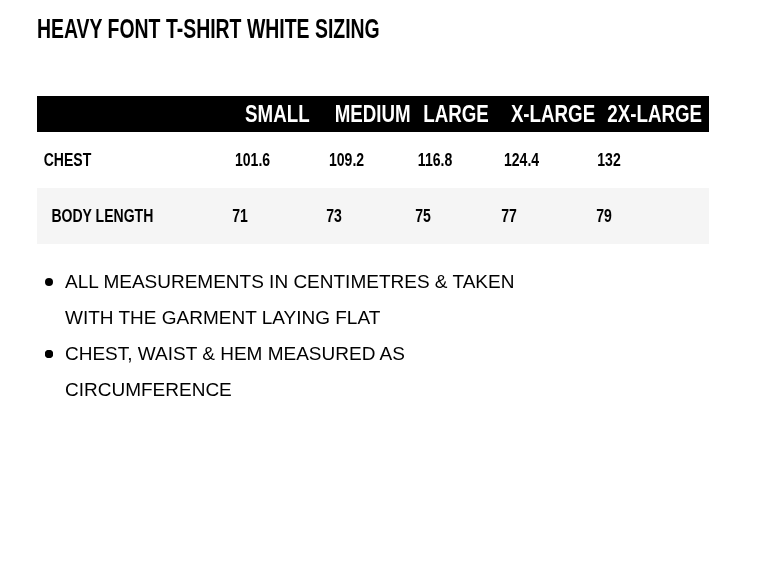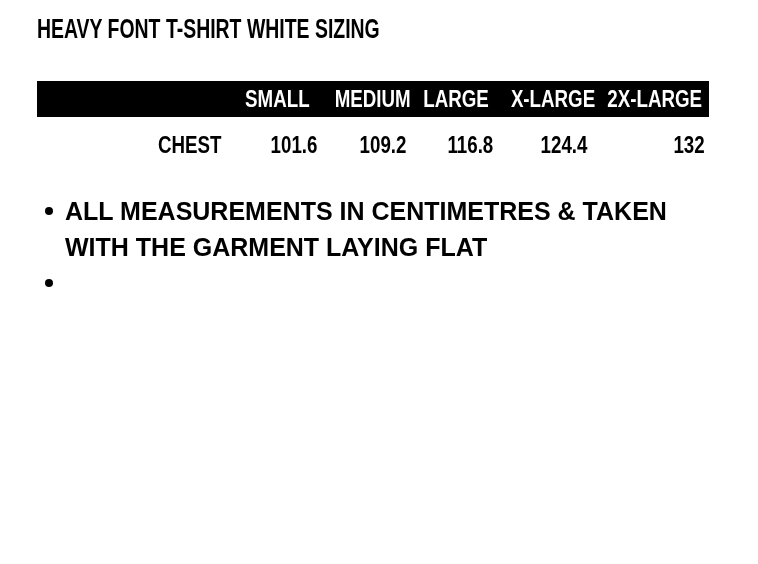--- a/index.html
+++ b/index.html
@@ -37,54 +37,54 @@
   .cond {
     display: inline-block;
     transform: scaleX(0.78);
     white-space: nowrap;
   }
   
   table.size-table {
     border-collapse: collapse;
     table-layout: fixed;
     width: 672px;
-    margin-top: 37px;
+    margin-top: 52px;
   }
   table.size-table th {
     background: #000000;
     color: #ffffff;
     height: 36px;
     font-size: 24px;
     font-weight: 700;
     text-align: center;
     padding: 0;
   }
   table.size-table td {
     height: 56px;
-    font-size: 24px;
+    font-size: 18px;
     font-weight: 700;
-    text-align: right;
+    text-align: left;
     vertical-align: middle;
     padding: 0;
     color: #000000;
   }
   table.size-table tr.stripe td {
     background: #f5f5f5;
   }
   
   ul.notes {
     list-style: none;
     margin: 20px 0 0 0;
     padding: 0 0 0 28px;
   }
   ul.notes li {
     position: relative;
-    font-size: 25px;
+    font-size: 19px;
     line-height: 36px;
-    font-weight: 700;
+    font-weight: 400;
     color: #000000;
   }
   ul.notes li .bullet-dot {
     position: absolute;
     left: -20px;
     top: 14px;
     width: 8px;
     height: 8px;
     border-radius: 50%;
     background: #000000;
@@ -121,27 +121,40 @@
     </thead>
     <tbody>
       <tr>
         <td><span class="cond">CHEST</span></td>
         <td><span class="cond">101.6</span></td>
         <td><span class="cond">109.2</span></td>
         <td><span class="cond">116.8</span></td>
         <td><span class="cond">124.4</span></td>
         <td><span class="cond">132</span></td>
       </tr>
+      <tr class="stripe">
+        <td><span class="cond">BODY LENGTH</span></td>
+        <td><span class="cond">71</span></td>
+        <td><span class="cond">73</span></td>
+        <td><span class="cond">75</span></td>
+        <td><span class="cond">77</span></td>
+        <td><span class="cond">79</span></td>
+      </tr>
     </tbody>
   </table>
 
   <ul class="notes">
     <li>
       <span class="bullet-dot"></span>
       <span class="note-text">ALL MEASUREMENTS IN CENTIMETRES &amp; TAKEN
 WITH THE GARMENT LAYING FLAT</span>
     </li>
     <li>
       <span class="bullet-dot"></span>
     </li>
+    <li>
+      <span class="bullet-dot"></span>
+      <span class="note-text">CHEST, WAIST &amp; HEM MEASURED AS
+CIRCUMFERENCE</span>
+    </li>
   </ul>
 
 </div>
 
 </body></html>

